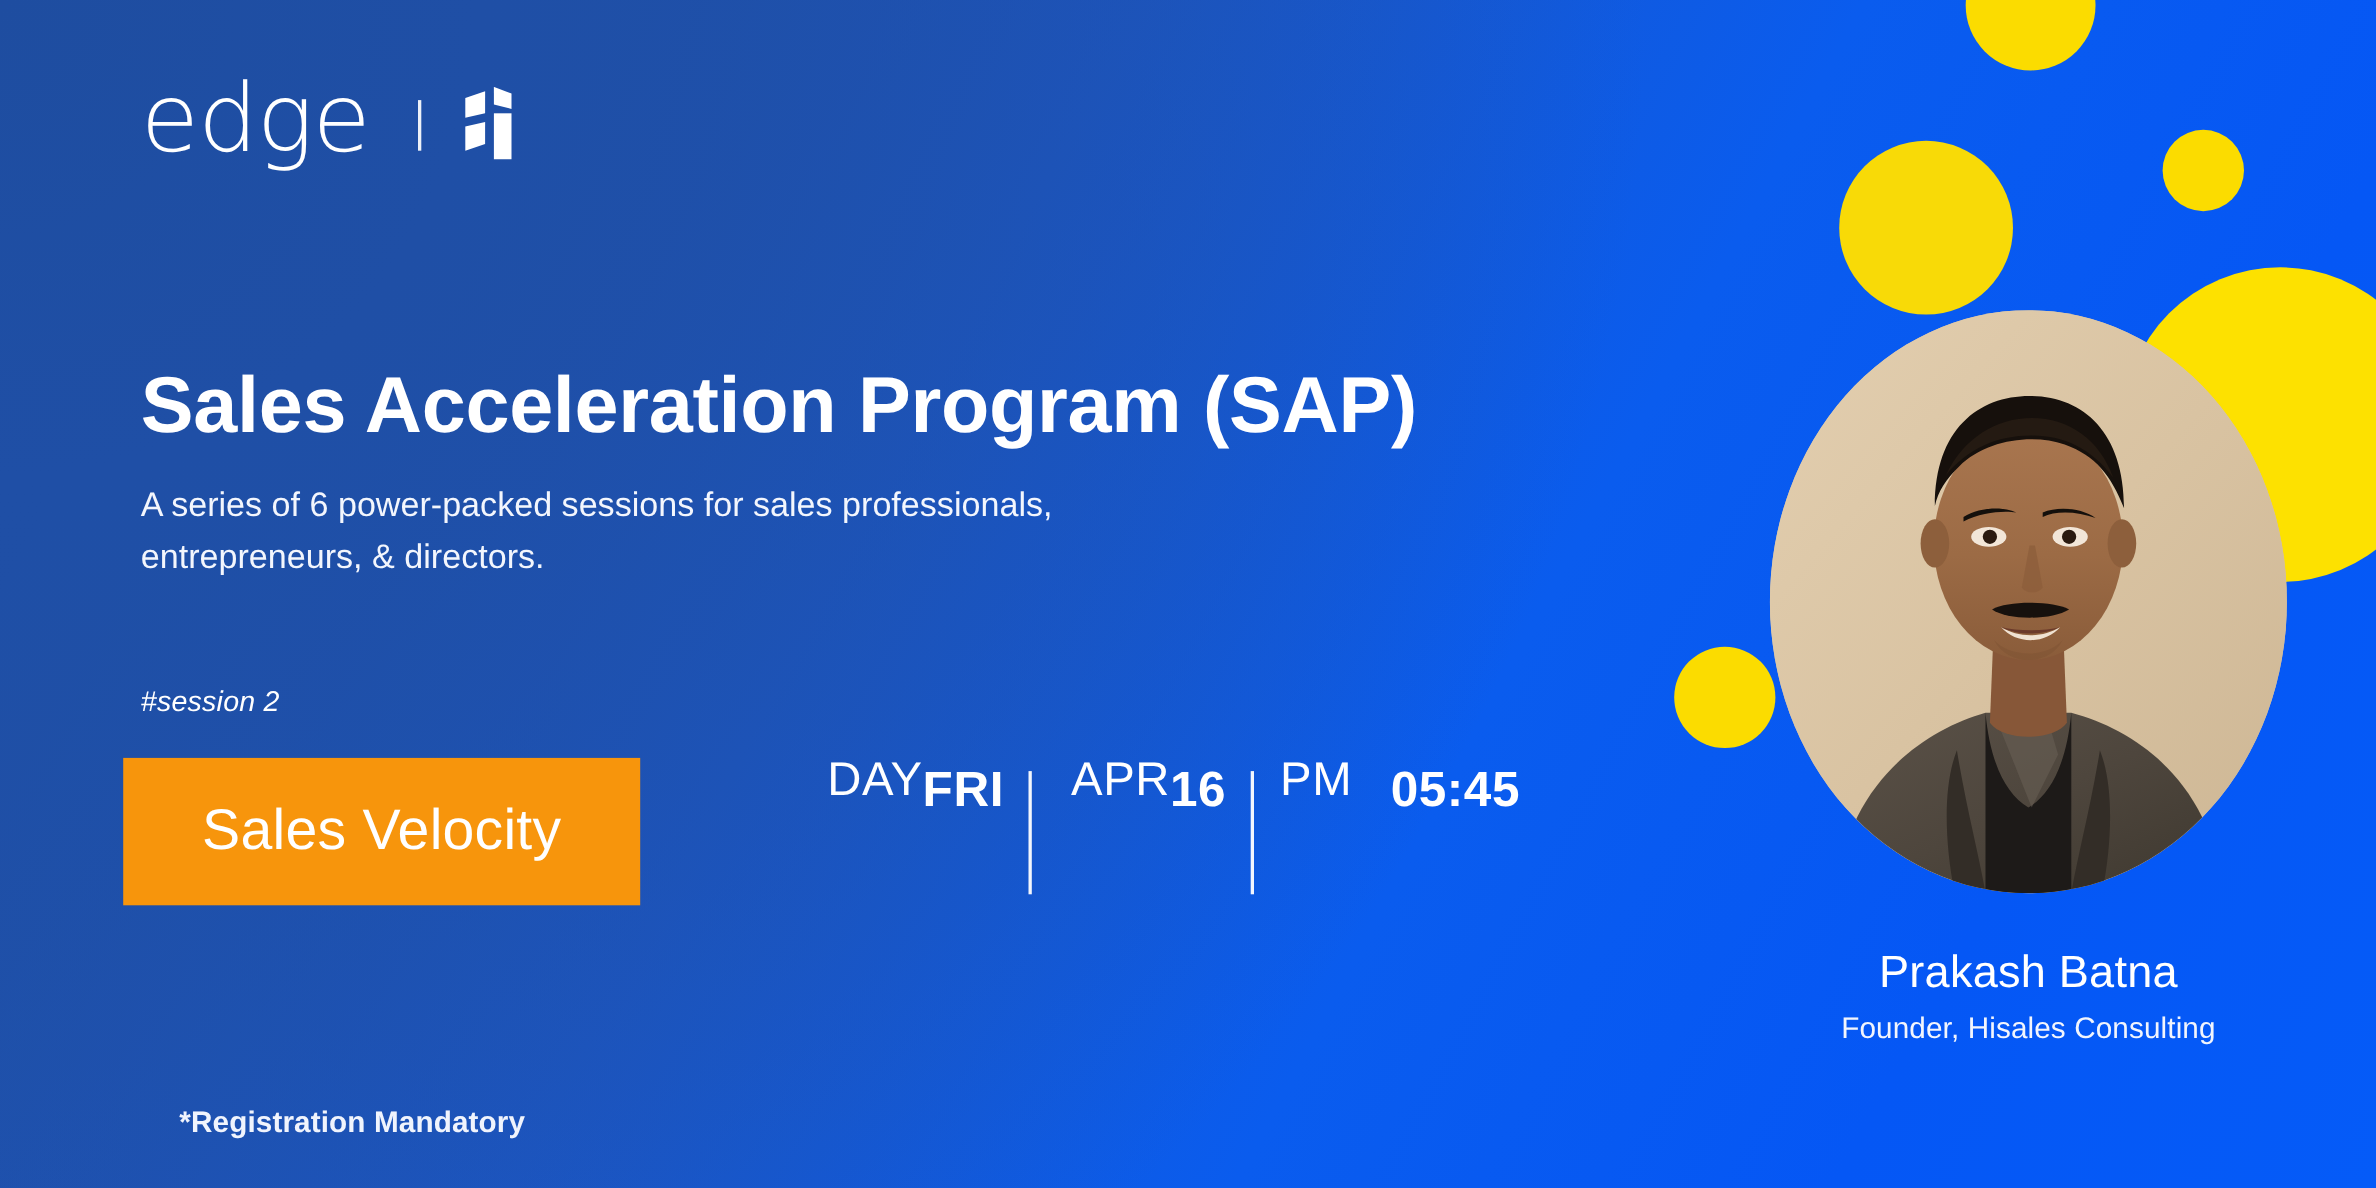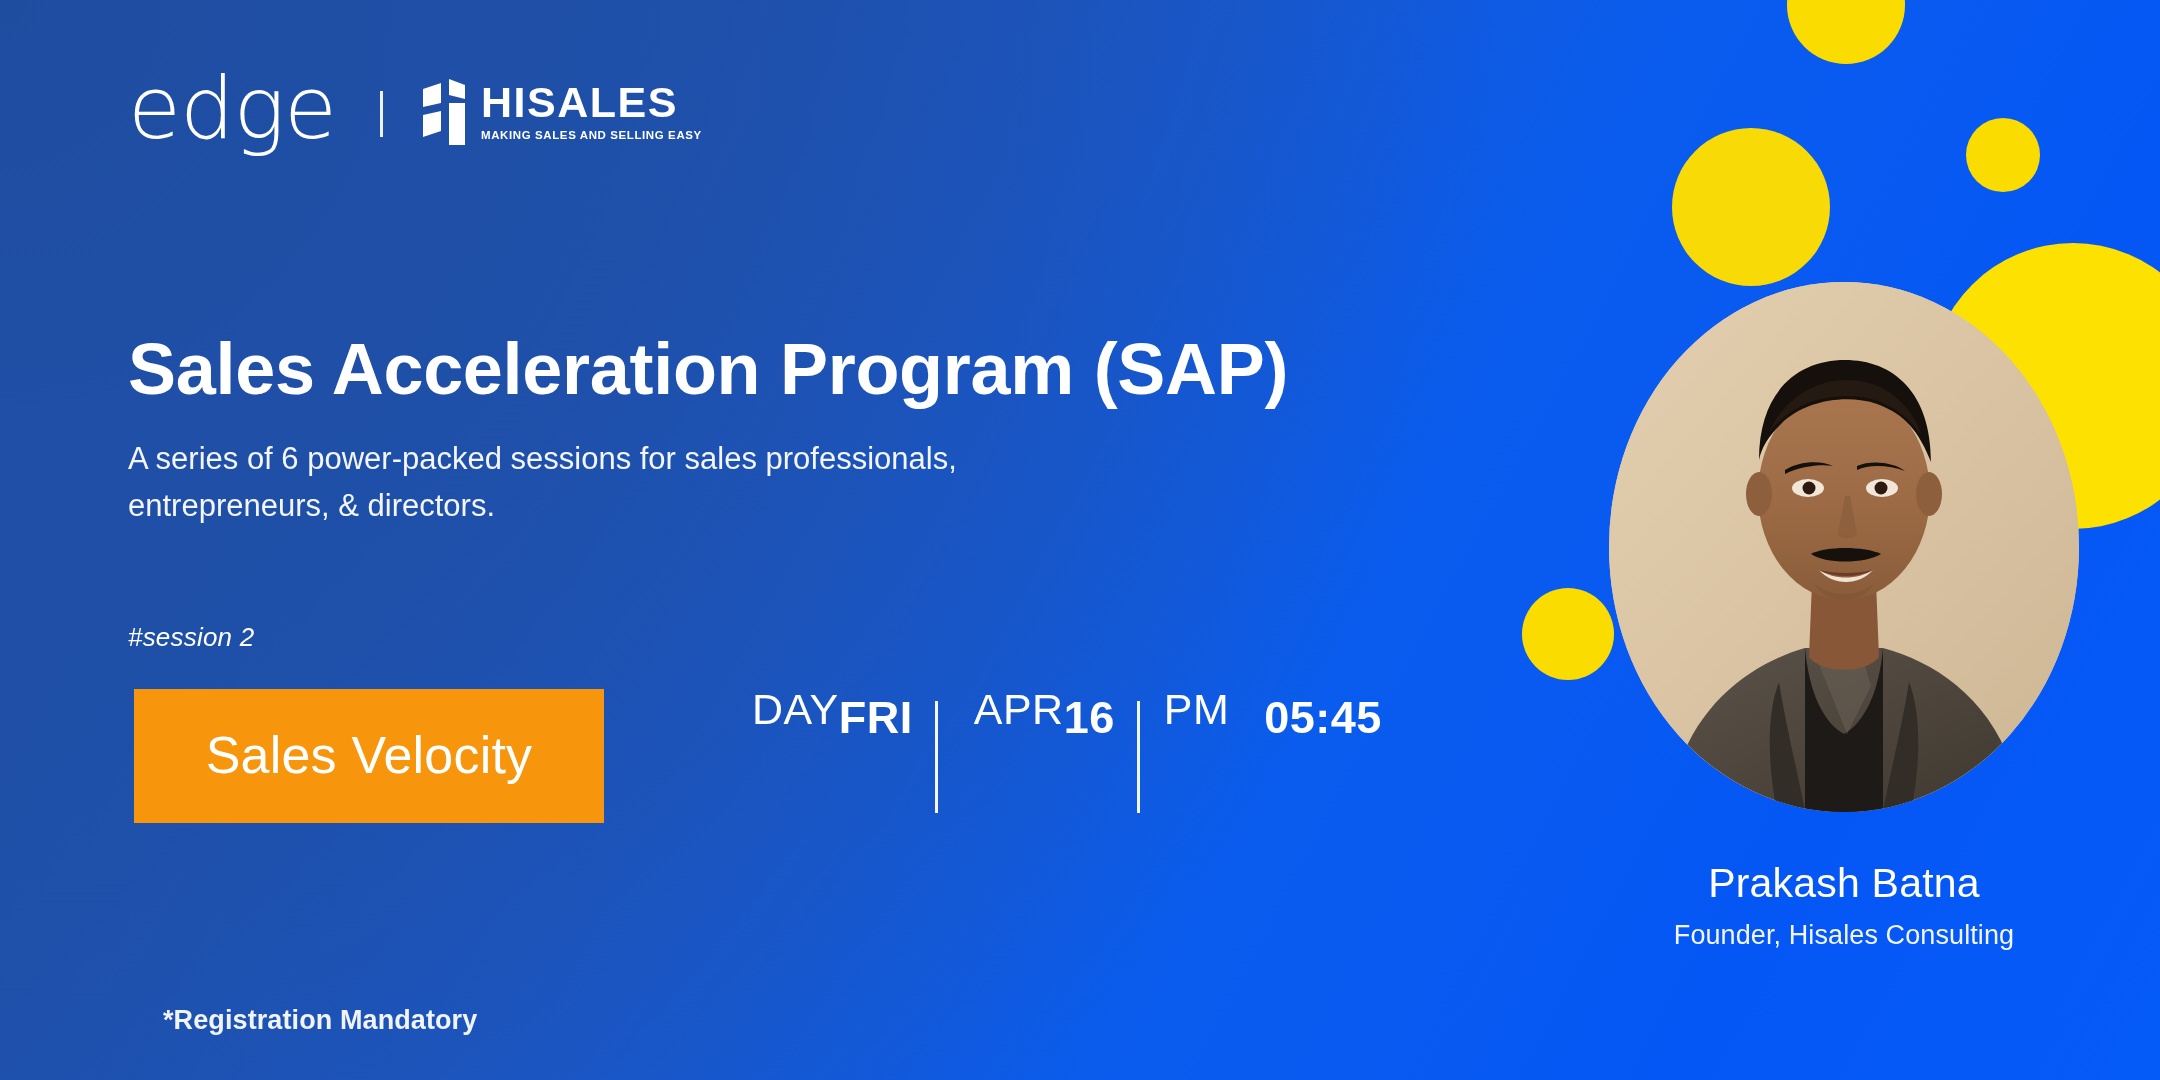--- a/index.html
+++ b/index.html
@@ -102,21 +102,21 @@
     font-size:26px;
     font-weight:400;
     color:#ffffff;
     letter-spacing:.2px;
     font-style:italic;
   }
 
   
   .session-btn {
     position:absolute;
-    left:134px; top:689px;
+    left:112px; top:689px;
     width:470px; height:134px;
     background:#f7950c;
     display:flex; align-items:center; justify-content:center;
     border:none;
     cursor:pointer;
     padding:0;
   }
   .session-btn span {
     font-family:"Liberation Sans", sans-serif;
     font-size:52px;
@@ -284,24 +284,20 @@
   <div class="logo-row">
     <div class="edge-logo">edge</div>
     <div class="logo-divider"></div>
     <div class="hisales-block">
       <svg class="hisales-mark" width="46" height="66" viewBox="0 0 46 66">
         <path d="M2 10 L20 4 L20 24 L2 28 Z" fill="#ffffff"></path>
         <path d="M2 36 L20 32 L20 52 L2 58 Z" fill="#ffffff"></path>
         <path d="M28 0 L44 6 L44 20 L28 16 Z" fill="#ffffff"></path>
         <rect x="28" y="24" width="16" height="42" fill="#ffffff"></rect>
       </svg>
-      <div class="hisales-text">
-        <div class="hisales-word">HISALES</div>
-        <div class="hisales-tag">MAKING SALES AND SELLING EASY</div>
-      </div>
     </div>
   </div>
 
   <h1 class="title">Sales Acceleration Program (SAP)</h1>
   <p class="subtitle">A series of 6 power-packed sessions for sales professionals, entrepreneurs, &amp; directors.</p>
   <div class="session-tag">#session 2</div>
 
   <button class="session-btn">
     <span>Sales Velocity</span>
   </button>

